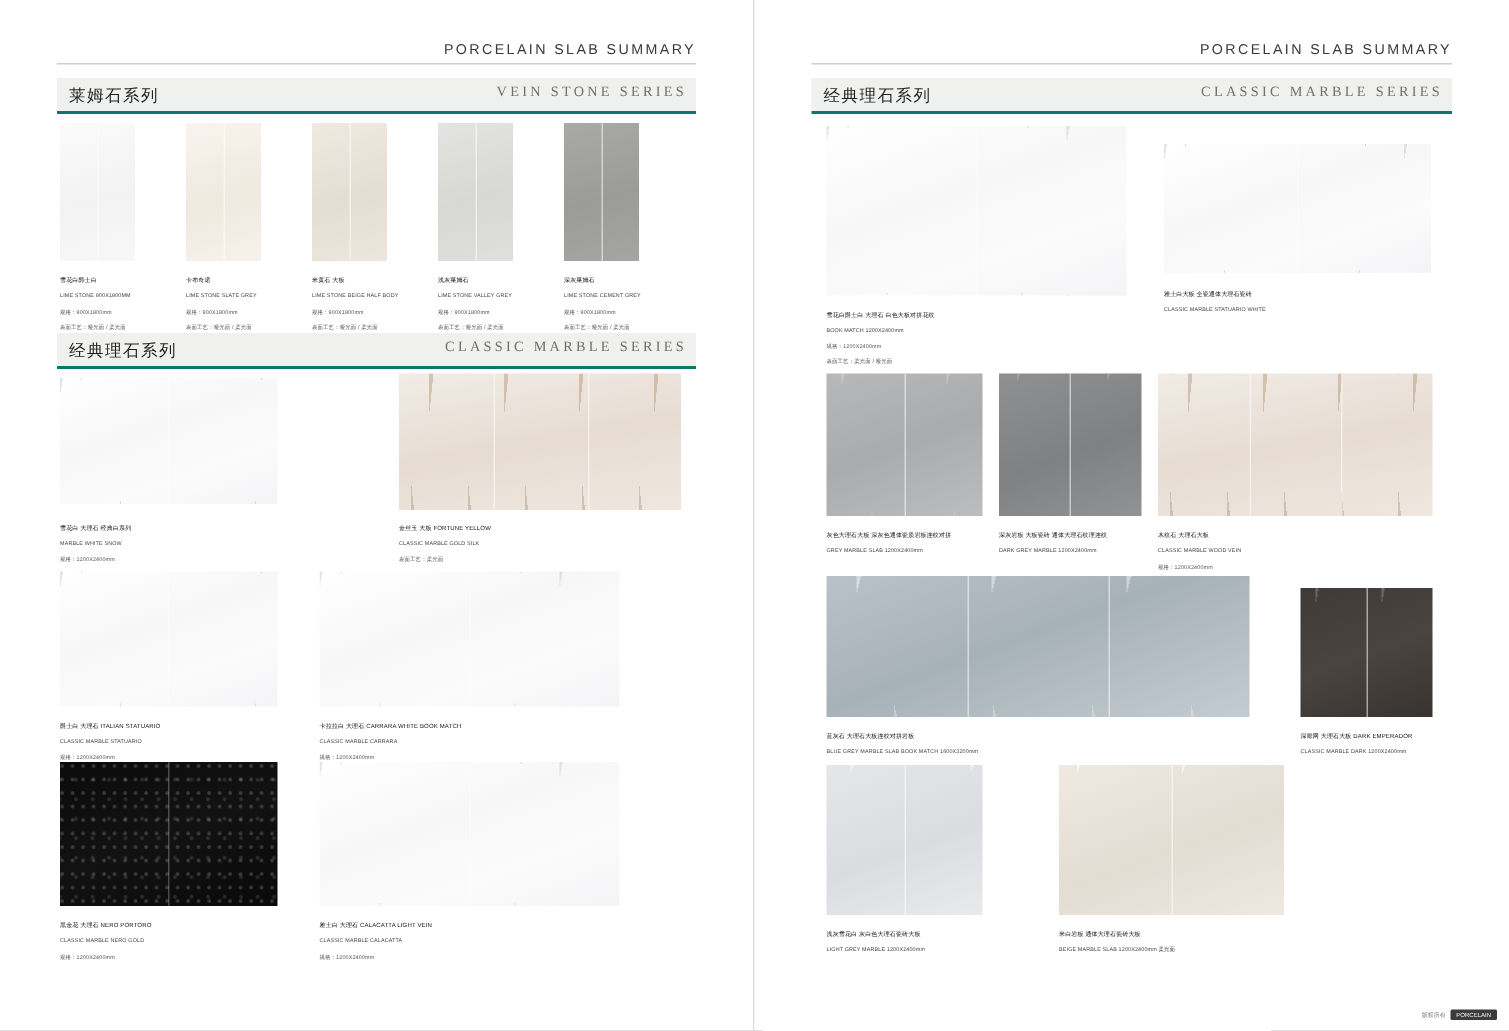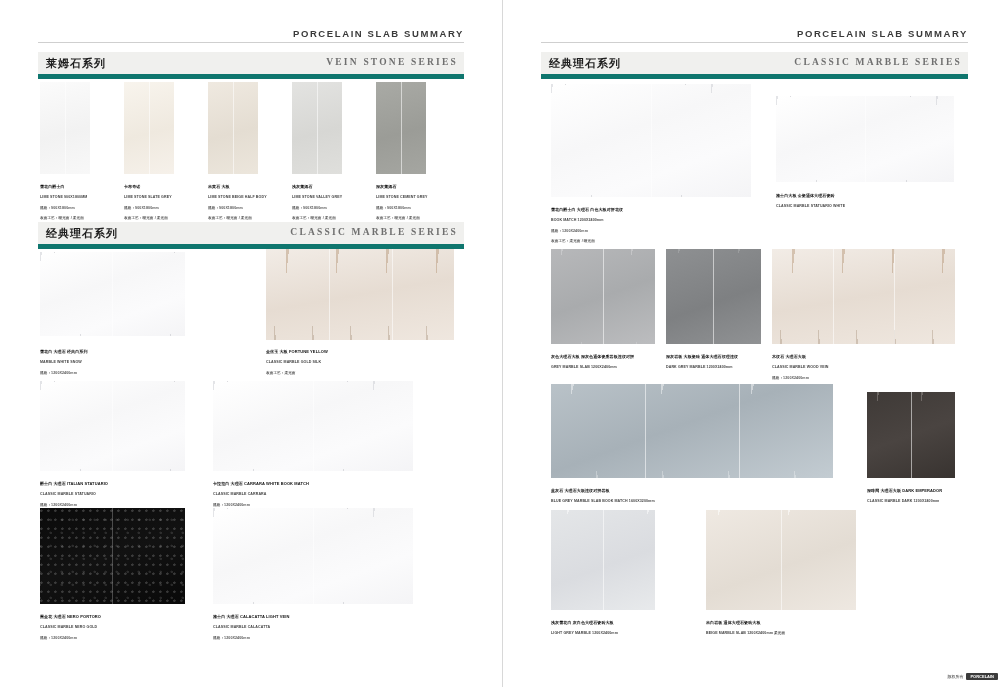--- a/index.html
+++ b/index.html
@@ -1,25 +1,25 @@
 <!DOCTYPE html>
 <html><head>
 <meta charset="utf-8">
 <style>
   html,body{margin:0;padding:0;background:#b8b8b8;}
   body{width:1006px;height:687px;font-family:"Liberation Sans",sans-serif;}
-  .spread{position:relative;width:1006px;height:687px;background:#ffffff;font-weight:bold;}
+  .spread{position:relative;width:1006px;height:687px;background:#ffffff;}
   .page{position:absolute;top:0;width:503px;height:687px;background:#ffffff;box-sizing:border-box;}
   .page-left{left:0;border-right:1px solid #d8d8d8;}
   .page-right{left:503px;}
   .page-header{position:absolute;top:28px;right:38px;font-size:9.5px;letter-spacing:1.6px;color:#3a3a3a;font-family:"Liberation Sans",sans-serif;}
   .hr-top{position:absolute;left:38px;right:38px;top:42px;height:1px;background:#cfcfcf;}
 
   .section{position:absolute;left:38px;right:38px;}
-  .sec-bar{position:relative;height:22px;background:#f0f0ee;border-bottom:5px solid #0f766e;}
+  .sec-bar{position:relative;height:22px;background:#f0f0ee;border-bottom:2px solid #0f766e;}
   .sec-bar .cn{position:absolute;left:8px;top:4px;font-size:11px;color:#1e1e1e;letter-spacing:1px;}
   .sec-bar .en{position:absolute;right:6px;top:5px;font-size:9.5px;letter-spacing:2.2px;color:#6f6f6f;font-family:"Liberation Serif",serif;}
 
   .slab{position:absolute;box-sizing:border-box;overflow:hidden;}
   .slab .seam{position:absolute;top:0;bottom:0;width:1px;background:rgba(255,255,255,0.55);}
   .cap{position:absolute;font-size:3.6px;line-height:1.45;color:#2c2c2c;letter-spacing:0.1px;white-space:pre-line;}
   .cap .t1{display:block;font-size:4.0px;color:#111;}
   .cap .t2{display:block;color:#444;}
   .cap .t3{display:block;color:#555;}
 

